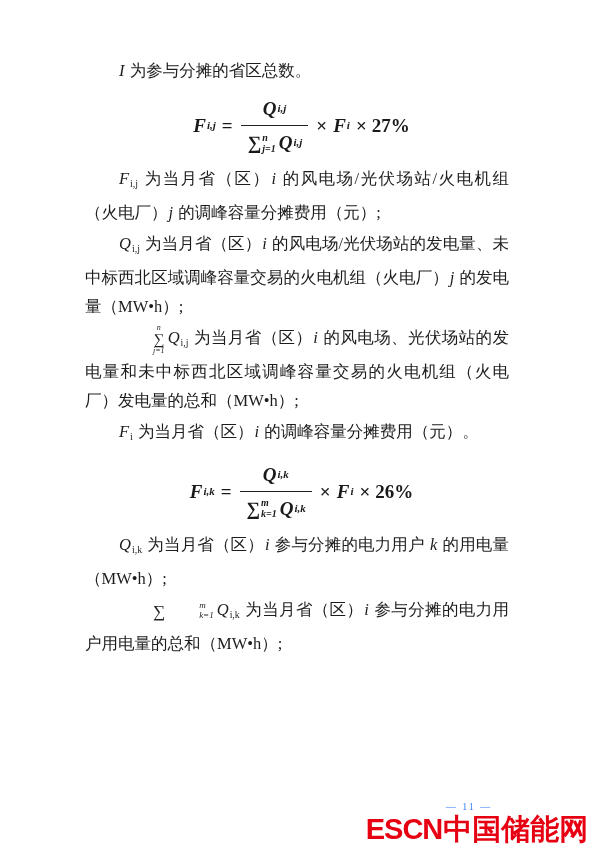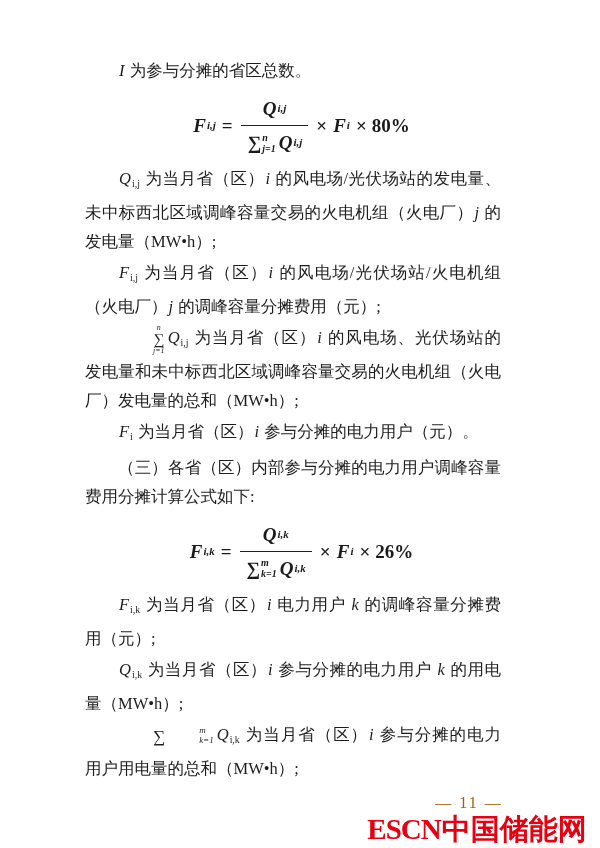--- a/index.html
+++ b/index.html
@@ -11,21 +11,21 @@
     font-family:"Liberation Serif","DejaVu Serif",serif;
   }
   .content{
     position:absolute;
     left:85px;top:56px;width:432px;
     color:#1d1d1d;
     font-size:16.5px;
     line-height:29px;
     text-align:justify;
   }
-  .para{margin:0 16px 2px 0;text-indent:2em;}
+  .para{margin:0 8px 2px 0;text-indent:2em;}
   
   .seg-n{font-style:normal;}
   .seg-i{font-style:italic;font-family:"Liberation Serif","DejaVu Serif",serif;padding:0 1px;}
   .seg-sub{font-size:0.6em;vertical-align:-0.3em;padding-right:1px;}
   .seg-op{font-style:normal;margin:0 5px;}
   
   .stk{display:inline-flex;vertical-align:middle;line-height:1;margin:0 2px;}
   .stk-over{flex-direction:column;align-items:center;}
   .stk-over .stk-top,.stk-over .stk-bot{font-size:8px;font-style:italic;}
   .stk-over .stk-mid{font-size:15px;font-style:normal;}
@@ -46,29 +46,29 @@
   .formula .seg-sub{font-size:11px;vertical-align:-0.35em;}
   .formula .stk-side .stk-mid{font-size:19px;}
   .formula .stk-col .stk-top,.formula .stk-col .stk-bot{font-size:10px;}
   .frac{display:inline-flex;flex-direction:column;align-items:center;vertical-align:middle;margin:0 3px;}
   .frac-num{display:inline-flex;align-items:center;padding:0 8px 2px 8px;}
   .frac-den{display:inline-flex;align-items:center;border-top:1.4px solid #222;padding:2px 5px 0 5px;}
   
   .footer{position:absolute;right:4px;bottom:2px;width:238px;text-align:center;}
   .page-number{
     font-family:"Liberation Serif","DejaVu Serif",serif;
-    font-size:16px;color:#a16207;letter-spacing:2px;
+    font-size:10px;color:#3b82f6;letter-spacing:2px;
     padding-right:16px;margin-bottom:1px;white-space:nowrap;
   }
   .logo{
     color:#e60012;font-weight:900;font-size:29px;line-height:1.15;
     font-family:"Liberation Sans","DejaVu Sans",sans-serif;
     white-space:nowrap;
   }
-  .logo-en{letter-spacing:-1px;margin-right:1px;font-family:Liberation Serif, serif;}
+  .logo-en{letter-spacing:-1px;margin-right:1px;}
   .logo-zh{letter-spacing:0;}
 </style>
 </head>
 <body>
 
 <main class="content">
   <p class="para"><span class="seg-i">I</span><span class="seg-n"> 为参与分摊的省区总数。</span></p>
   <div class="formula">
       <span class="seg-i">F</span>
       <span class="seg-sub">i,j</span>
@@ -87,31 +87,30 @@
             </span>
           </span>
           <span class="seg-i">Q</span>
           <span class="seg-sub">i,j</span>
         </span>
       </span>
       <span class="seg-op">×</span>
       <span class="seg-i">F</span>
       <span class="seg-sub">i</span>
       <span class="seg-op">×</span>
-      <span class="seg-n">80%</span>
+      <span class="seg-n">27%</span>
     </div>
+  <p class="para"><span class="seg-i">F</span><span class="seg-sub">i,j</span><span class="seg-n"> 为当月省（区）</span><span class="seg-i">i</span><span class="seg-n"> 的风电场/光伏场站/火电机组（火电厂）</span><span class="seg-i">j</span><span class="seg-n"> 的调峰容量分摊费用（元）;</span></p>
   <p class="para"><span class="seg-i">Q</span><span class="seg-sub">i,j</span><span class="seg-n"> 为当月省（区）</span><span class="seg-i">i</span><span class="seg-n"> 的风电场/光伏场站的发电量、未中标西北区域调峰容量交易的火电机组（火电厂）</span><span class="seg-i">j</span><span class="seg-n"> 的发电量（MW•h）;</span></p>
-  <p class="para"><span class="seg-i">F</span><span class="seg-sub">i,j</span><span class="seg-n"> 为当月省（区）</span><span class="seg-i">i</span><span class="seg-n"> 的风电场/光伏场站/火电机组（火电厂）</span><span class="seg-i">j</span><span class="seg-n"> 的调峰容量分摊费用（元）;</span></p>
   <p class="para"><span class="stk stk-over">
         <span class="stk-top">n</span>
         <span class="stk-mid">∑</span>
         <span class="stk-bot">j=1</span>
       </span><span class="seg-i">Q</span><span class="seg-sub">i,j</span><span class="seg-n"> 为当月省（区）</span><span class="seg-i">i</span><span class="seg-n"> 的风电场、光伏场站的发电量和未中标西北区域调峰容量交易的火电机组（火电厂）发电量的总和（MW•h）;</span></p>
-  <p class="para"><span class="seg-i">F</span><span class="seg-sub">i</span><span class="seg-n"> 为当月省（区）</span><span class="seg-i">i</span><span class="seg-n"> 参与分摊的电力用户（元）。</span></p>
-  <p class="para"><span class="seg-n">（三）各省（区）内部参与分摊的电力用户调峰容量费用分摊计算公式如下:</span></p>
+  <p class="para"><span class="seg-i">F</span><span class="seg-sub">i</span><span class="seg-n"> 为当月省（区）</span><span class="seg-i">i</span><span class="seg-n"> 的调峰容量分摊费用（元）。</span></p>
   <div class="formula">
       <span class="seg-i">F</span>
       <span class="seg-sub">i,k</span>
       <span class="seg-op">=</span>
       <span class="frac">
         <span class="frac-num">
           <span class="seg-i">Q</span>
           <span class="seg-sub">i,k</span>
         </span>
         <span class="frac-den">
@@ -125,21 +124,20 @@
           <span class="seg-i">Q</span>
           <span class="seg-sub">i,k</span>
         </span>
       </span>
       <span class="seg-op">×</span>
       <span class="seg-i">F</span>
       <span class="seg-sub">i</span>
       <span class="seg-op">×</span>
       <span class="seg-n">26%</span>
     </div>
-  <p class="para"><span class="seg-i">F</span><span class="seg-sub">i,k</span><span class="seg-n"> 为当月省（区）</span><span class="seg-i">i</span><span class="seg-n"> 电力用户 </span><span class="seg-i">k</span><span class="seg-n"> 的调峰容量分摊费用（元）;</span></p>
   <p class="para"><span class="seg-i">Q</span><span class="seg-sub">i,k</span><span class="seg-n"> 为当月省（区）</span><span class="seg-i">i</span><span class="seg-n"> 参与分摊的电力用户 </span><span class="seg-i">k</span><span class="seg-n"> 的用电量（MW•h）;</span></p>
   <p class="para"><span class="stk stk-side">
         <span class="stk-mid">∑</span>
         <span class="stk-col">
           <span class="stk-top">m</span>
           <span class="stk-bot">k=1</span>
         </span>
       </span><span class="seg-i">Q</span><span class="seg-sub">i,k</span><span class="seg-n"> 为当月省（区）</span><span class="seg-i">i</span><span class="seg-n"> 参与分摊的电力用户用电量的总和（MW•h）;</span></p>
 </main>
 

